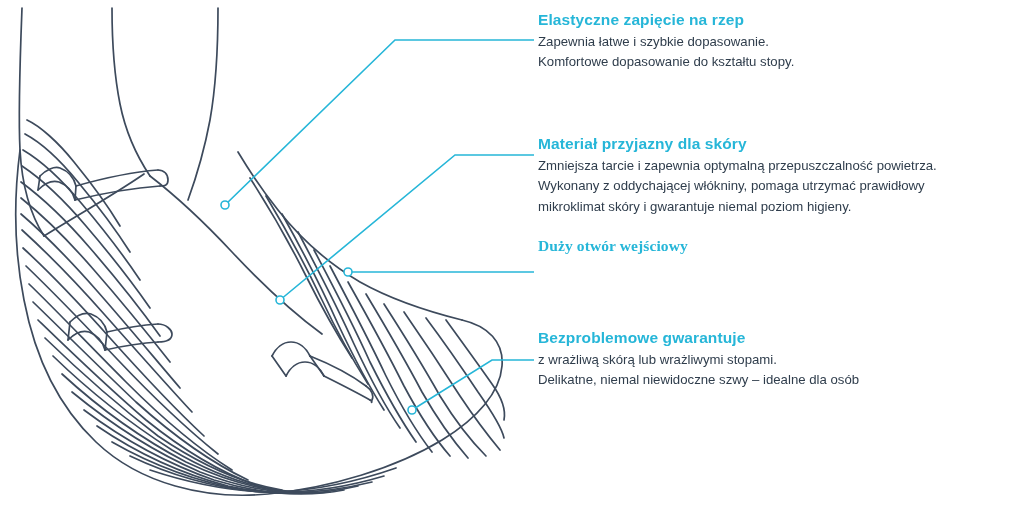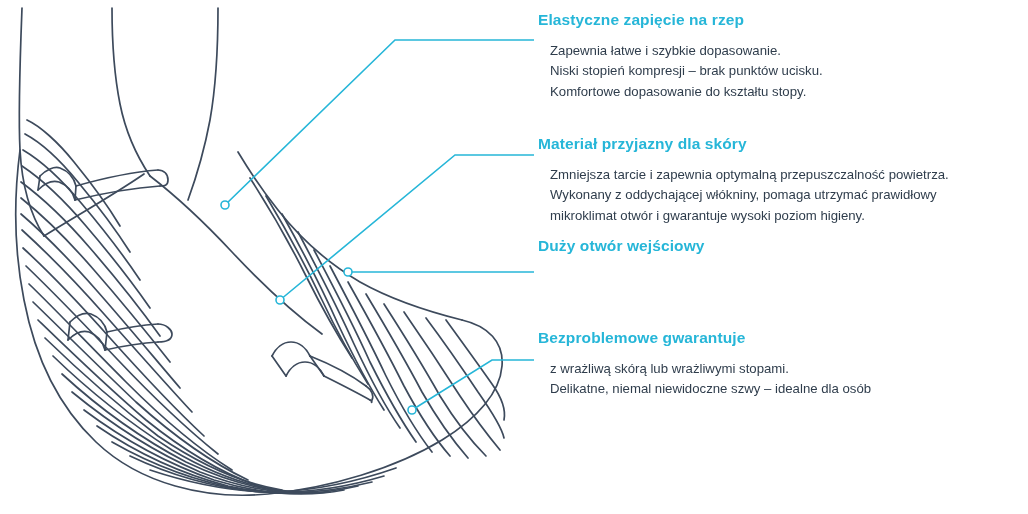--- a/index.html
+++ b/index.html
@@ -43,28 +43,28 @@
     font-weight: bold;
     color: #26b6d8;
     line-height: 1.25;
     margin: 0 0 3px 0;
     letter-spacing: 0.1px;
   }
   .feature-body {
     font-size: 13.2px;
     line-height: 1.52;
     color: #2f3d4c;
-    margin: 12px;
+    margin: 0;
   }
   .feature-body div {
     white-space: nowrap;
   }
   #f1 { left: 538px; top: 10px; }
   #f2 { left: 538px; top: 134px; }
-  #f3 { left: 538px; top: 236px; }
+  #f3 { left: 538px; top: 236px; font-family: Liberation Serif, serif; }
   #f4 { left: 538px; top: 328px; }
 </style>
 </head>
 <body>
 
 <div id="stage">
 
   <svg id="illustration" viewBox="0 0 540 514" aria-hidden="true">
     <g fill="none" stroke="#3d4a5c" stroke-width="1.7" stroke-linecap="round" stroke-linejoin="round">
 
@@ -155,31 +155,30 @@
       <circle cx="280" cy="300" r="4"></circle>
       <circle cx="348" cy="272" r="4"></circle>
       <circle cx="412" cy="410" r="4"></circle>
     </g>
   </svg>
 
   <div class="feature" id="f1">
     <h3 class="feature-title">Elastyczne zapięcie na rzep</h3>
     <div class="feature-body">
       <div>Zapewnia łatwe i szybkie dopasowanie.</div>
-      <div>Niski stopień kompresji – brak punktów ucisku.</div>
       <div>Komfortowe dopasowanie do kształtu stopy.</div>
     </div>
   </div>
 
   <div class="feature" id="f2">
     <h3 class="feature-title">Materiał przyjazny dla skóry</h3>
     <div class="feature-body">
       <div>Zmniejsza tarcie i zapewnia optymalną przepuszczalność powietrza.</div>
       <div>Wykonany z oddychającej włókniny, pomaga utrzymać prawidłowy</div>
-      <div>mikroklimat otwór i gwarantuje wysoki poziom higieny.</div>
+      <div>mikroklimat skóry i gwarantuje niemal poziom higieny.</div>
     </div>
   </div>
 
   <div class="feature" id="f3">
     <h3 class="feature-title">Duży otwór wejściowy</h3>
   </div>
 
   <div class="feature" id="f4">
     <h3 class="feature-title">Bezproblemowe gwarantuje</h3>
     <div class="feature-body">

